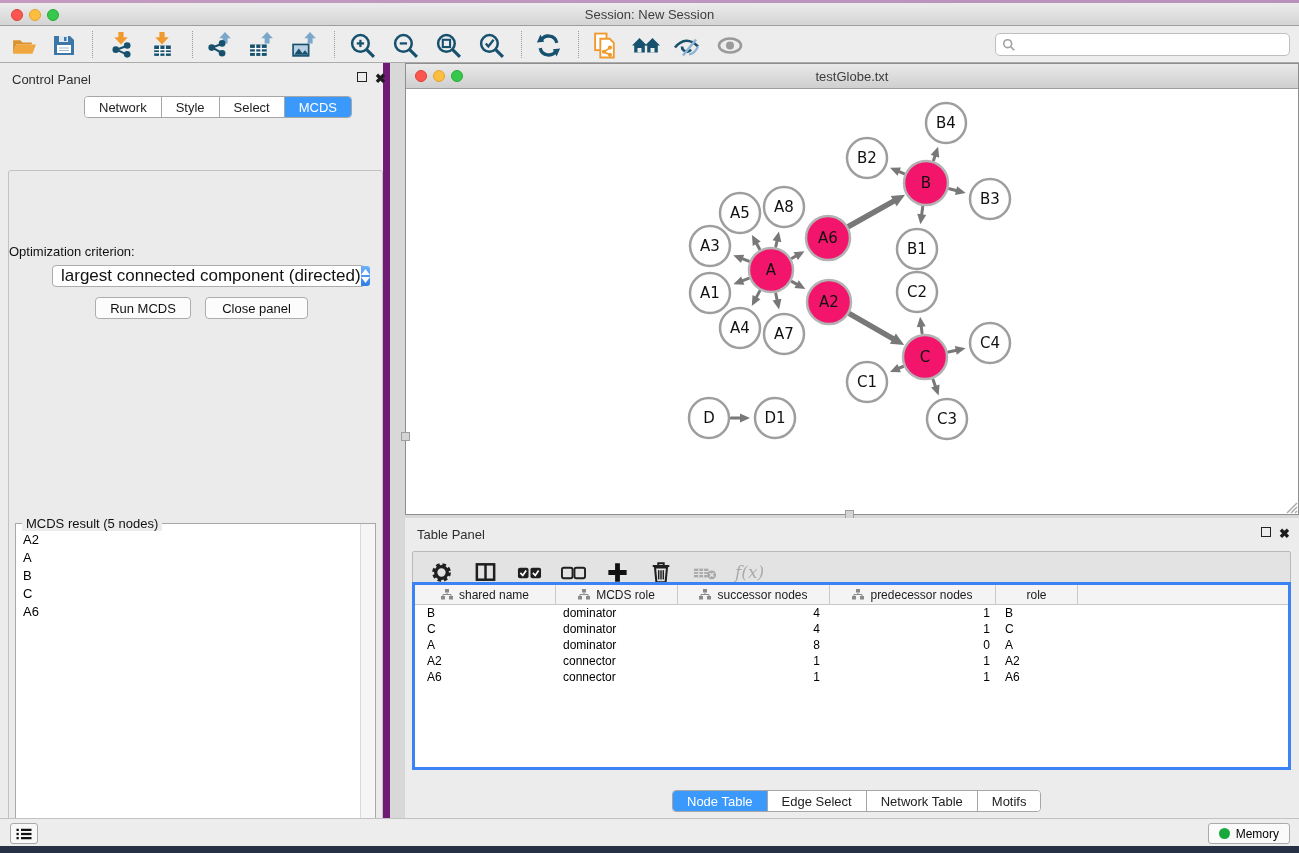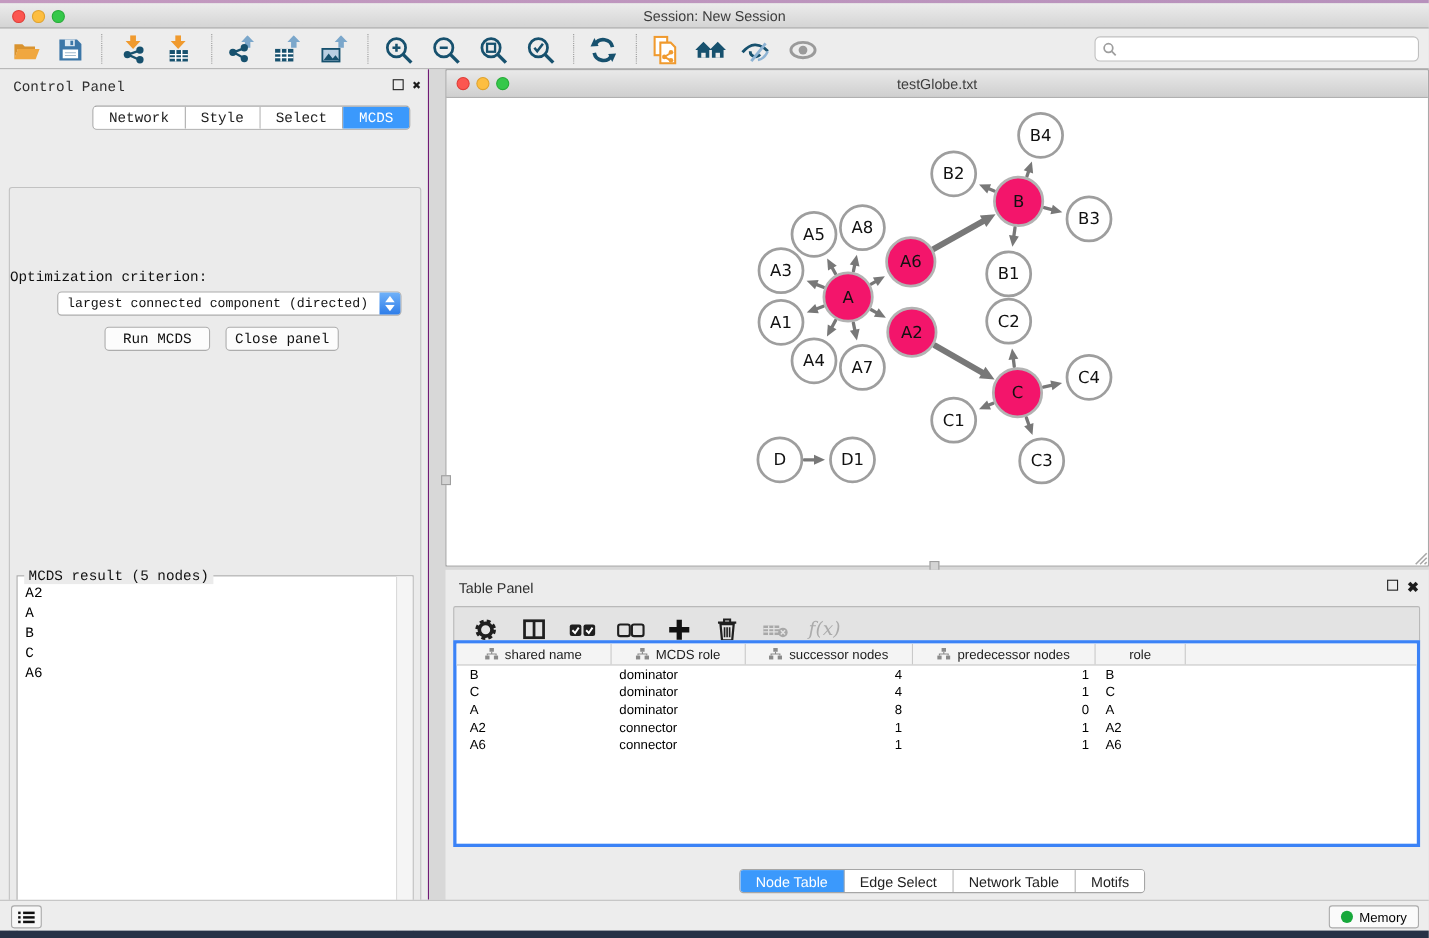--- a/index.html
+++ b/index.html
@@ -18,32 +18,32 @@
   .title-text { position:absolute; top:4px; left:0; right:0; text-align:center; font-size:13px; color:#3d3d3d; }
 
   
   #toolbar { left:0; top:26px; width:1299px; height:37px; background:#EDEDED; border-bottom:1px solid #ABABAB; }
   .tbtn { position:absolute; top:4px; width:30px; height:30px; display:flex; align-items:center; justify-content:center; cursor:pointer; }
   .tsep { position:absolute; top:5px; width:0; height:27px; border-left:1px dotted #9A9A9A; }
   #search-box { position:absolute; left:995px; top:7px; width:295px; height:23px; background:#fff; border:1px solid #BFBFBF; border-radius:5px; display:flex; align-items:center; padding-left:6px; }
   #search-box input { border:none; outline:none; flex:1; font-size:12px; background:transparent; }
 
   
-  #control-panel { left:0; top:63px; width:390px; height:755px; background:#ECECEC; border-right:1px solid #701a75;font-family:Liberation Mono, monospace; }
+  #control-panel { left:0; top:63px; width:390px; height:755px; background:#ECECEC; border-right:7px solid #701a75; }
   .panel-title { position:absolute; left:12px; top:9px; font-size:13px; color:#2e2e2e; }
   .float-ico { position:absolute; width:10px; height:10px; border:1.6px solid #222; cursor:pointer; }
   .close-ico { position:absolute; font-size:13px; font-weight:bold; color:#1c1c1c; line-height:10px; cursor:pointer; }
   #cp-content { position:absolute; left:8px; top:107px; width:375px; height:693px; background:#EBEBEB; border:1px solid #C2C2C2; border-radius:3px; }
   #cp-tabs { position:absolute; left:84px; top:33px; height:22px; display:flex; border:1px solid #A6A6A6; border-radius:4px; overflow:hidden; background:#fff; z-index:3; }
   .seg-tab { height:100%; display:flex; align-items:center; justify-content:center; font-size:13px; color:#222; background:#fff; border-right:1px solid #A6A6A6; cursor:pointer; padding:0 14px; }
   .seg-tab:last-child { border-right:none; }
   .seg-tab.sel { background:#3B99FC; color:#fff; }
   #opt-label { position:absolute; left:0; top:73px; width:100%; font-size:13px; color:#101010; }
   #criterion { position:absolute; left:43px; top:94px; width:313px; height:22px; background:#fff; border:1px solid #ACACAC; border-radius:4px; display:flex; align-items:center; cursor:pointer; }
-  #criterion .val { flex:1; font-size:12px; color:#111; padding-left:8px; white-space:nowrap; }
+  #criterion .val { flex:1; font-size:17px; color:#111; padding-left:8px; white-space:nowrap; }
   #criterion .stepper { width:19px; height:100%; background:linear-gradient(#6FB1F9,#2E7DE9); border-radius:0 3px 3px 0; display:flex; flex-direction:column; align-items:center; justify-content:center; gap:2px; }
   .btn { position:absolute; top:126px; height:22px; background:#FCFCFC; border:1px solid #ADADAD; border-radius:4px; font-size:13px; color:#111; display:flex; align-items:center; justify-content:center; cursor:pointer; }
   #result-group { position:absolute; left:6px; top:352px; width:361px; height:337px; border:1px solid #A8A8A8; background:#fff; }
   #result-legend { position:absolute; left:6px; top:-8px; background:#EBEBEB; padding:0 4px; font-size:13px; color:#111; }
   #result-list { position:absolute; left:0; top:6px; bottom:0; right:15px; overflow:hidden; }
   .result-item { font-size:13px; color:#000; padding:1.5px 0 1.5px 7px; cursor:default; }
   #result-scroll { position:absolute; right:0; top:0; bottom:0; width:15px; background:#F5F5F5; border-left:1px solid #DADADA; cursor:pointer; }
 
   
   #right-area { left:390px; top:63px; width:909px; height:755px; background:#D8D8D8; }

